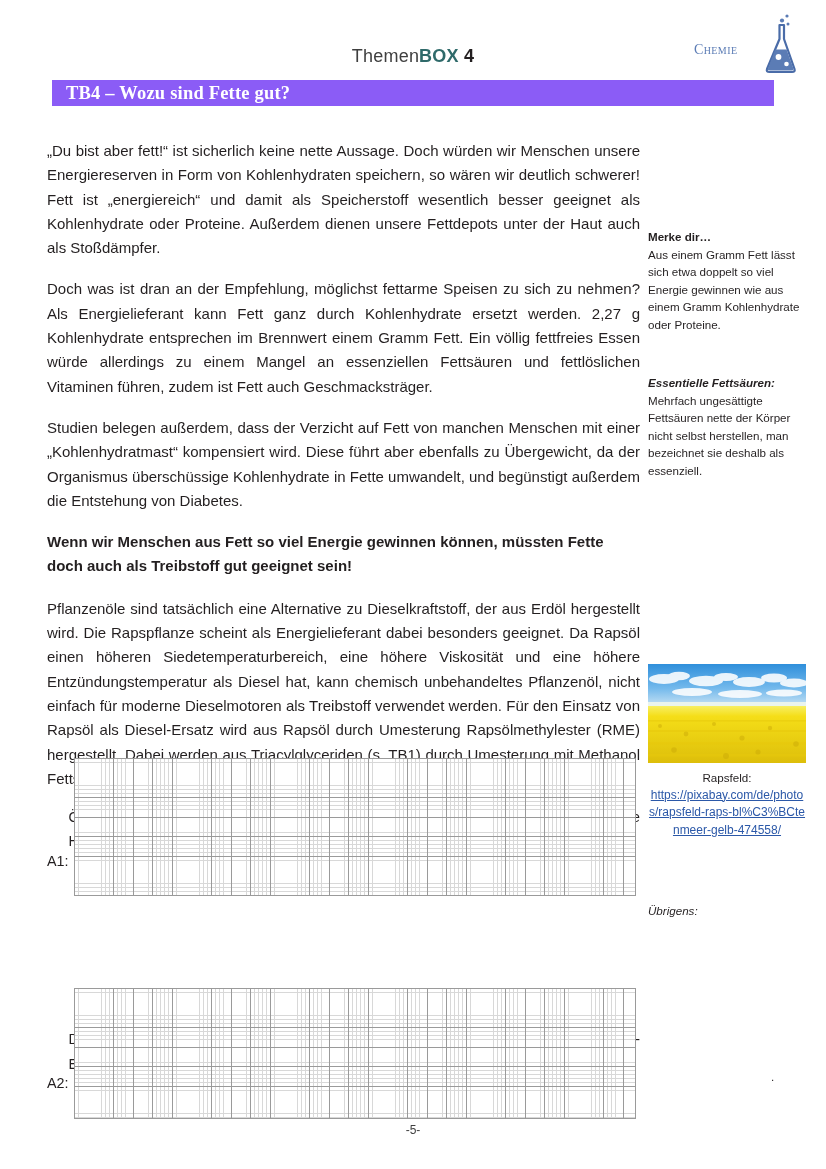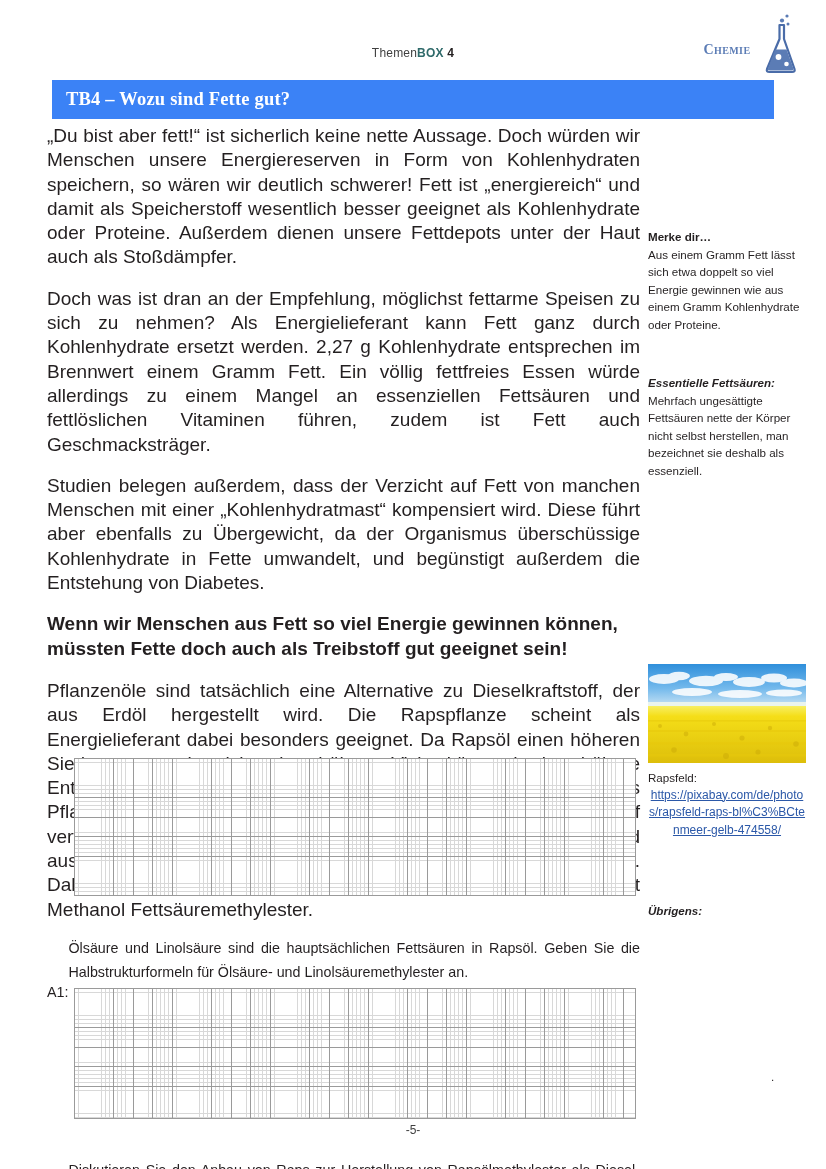--- a/index.html
+++ b/index.html
@@ -24,80 +24,79 @@
     position: absolute;
     left: 0; top: 0;
     width: 826px;
     height: 78px;
   }
   #header-title {
     position: absolute;
     left: 0; top: 46px;
     width: 826px;
     text-align: center;
-    font-size: 12px;
+    font-size: 18px;
     color: #3f3f3f;
     letter-spacing: 0.2px;
   }
   #header-title .accent { color: #2f6a6a; font-weight: bold; }
   #header-title .num { color: #231f20; font-weight: bold; }
 
   #logo {
     position: absolute;
     right: 22px;
     top: 12px;
     width: 110px;
     height: 62px;
   }
   #logo .logo-word {
     position: absolute;
     left: 0; top: 30px;
     width: 66px;
-    text-align: center;
+    text-align: left;
     font-family: "Liberation Serif", serif;
     font-variant: small-caps;
     font-size: 14px;
     color: #5b7cb5;
     letter-spacing: 0.4px;
-    font-weight: bold;
   }
   #logo svg { position: absolute; right: 2px; top: 0; }
 
   
   #title-bar {
     position: absolute;
     left: 52px; top: 80px;
     width: 722px;
-    height: 39px;
-    background: #3b82f6;
+    height: 26px;
+    background: #8b5cf6;
     display: flex;
     align-items: center;
   }
   #title-bar .title-text {
     color: #ffffff;
     font-family: "Liberation Serif", serif;
     font-weight: bold;
     font-size: 18.5px;
     padding-left: 14px;
     letter-spacing: 0.2px;
   }
 
   
   #main-col {
     position: absolute;
     left: 47px;
     top: 124px;
     width: 593px;
   }
   .para {
-    font-size: 19px;
+    font-size: 15px;
     line-height: 24.3px;
     text-align: justify;
     text-justify: inter-word;
-    margin: 0 0 17px 0;
+    margin: 15px 0 17px 0;
     color: #231f20;
   }
   .para.bold {
     font-weight: bold;
     text-align: left;
     margin-bottom: 18px;
   }
   .para.last-body { margin-bottom: 14px; }
 
   
@@ -144,39 +143,39 @@
     top: 124px;
     width: 158px;
   }
   .side-block {
     font-size: 11.6px;
     line-height: 17.6px;
     color: #231f20;
   }
   .side-head { font-weight: bold; }
   .side-head.italic { font-weight: bold; font-style: italic; }
-  .side-head.plain-italic { font-weight: bold; font-style: italic; }
+  .side-head.plain-italic { font-weight: normal; font-style: italic; }
 
   #side-merke { position: absolute; left: 0; top: 104px; width: 158px; }
   #side-essentielle { position: absolute; left: 0; top: 250px; width: 158px; }
 
   #rapsfeld-figure {
     position: absolute;
     left: 648px;
     top: 664px;
     width: 158px;
   }
   #rapsfeld-img {
     width: 158px;
     height: 99px;
     display: block;
   }
   #rapsfeld-caption {
     margin-top: 6px;
-    text-align: left;
+    text-align: center;
     font-size: 11.6px;
     line-height: 17.6px;
   }
   #rapsfeld-link {
     display: block;
     text-align: center;
     font-size: 12px;
     line-height: 17.6px;
     color: #2b58a8;
     text-decoration: underline;

